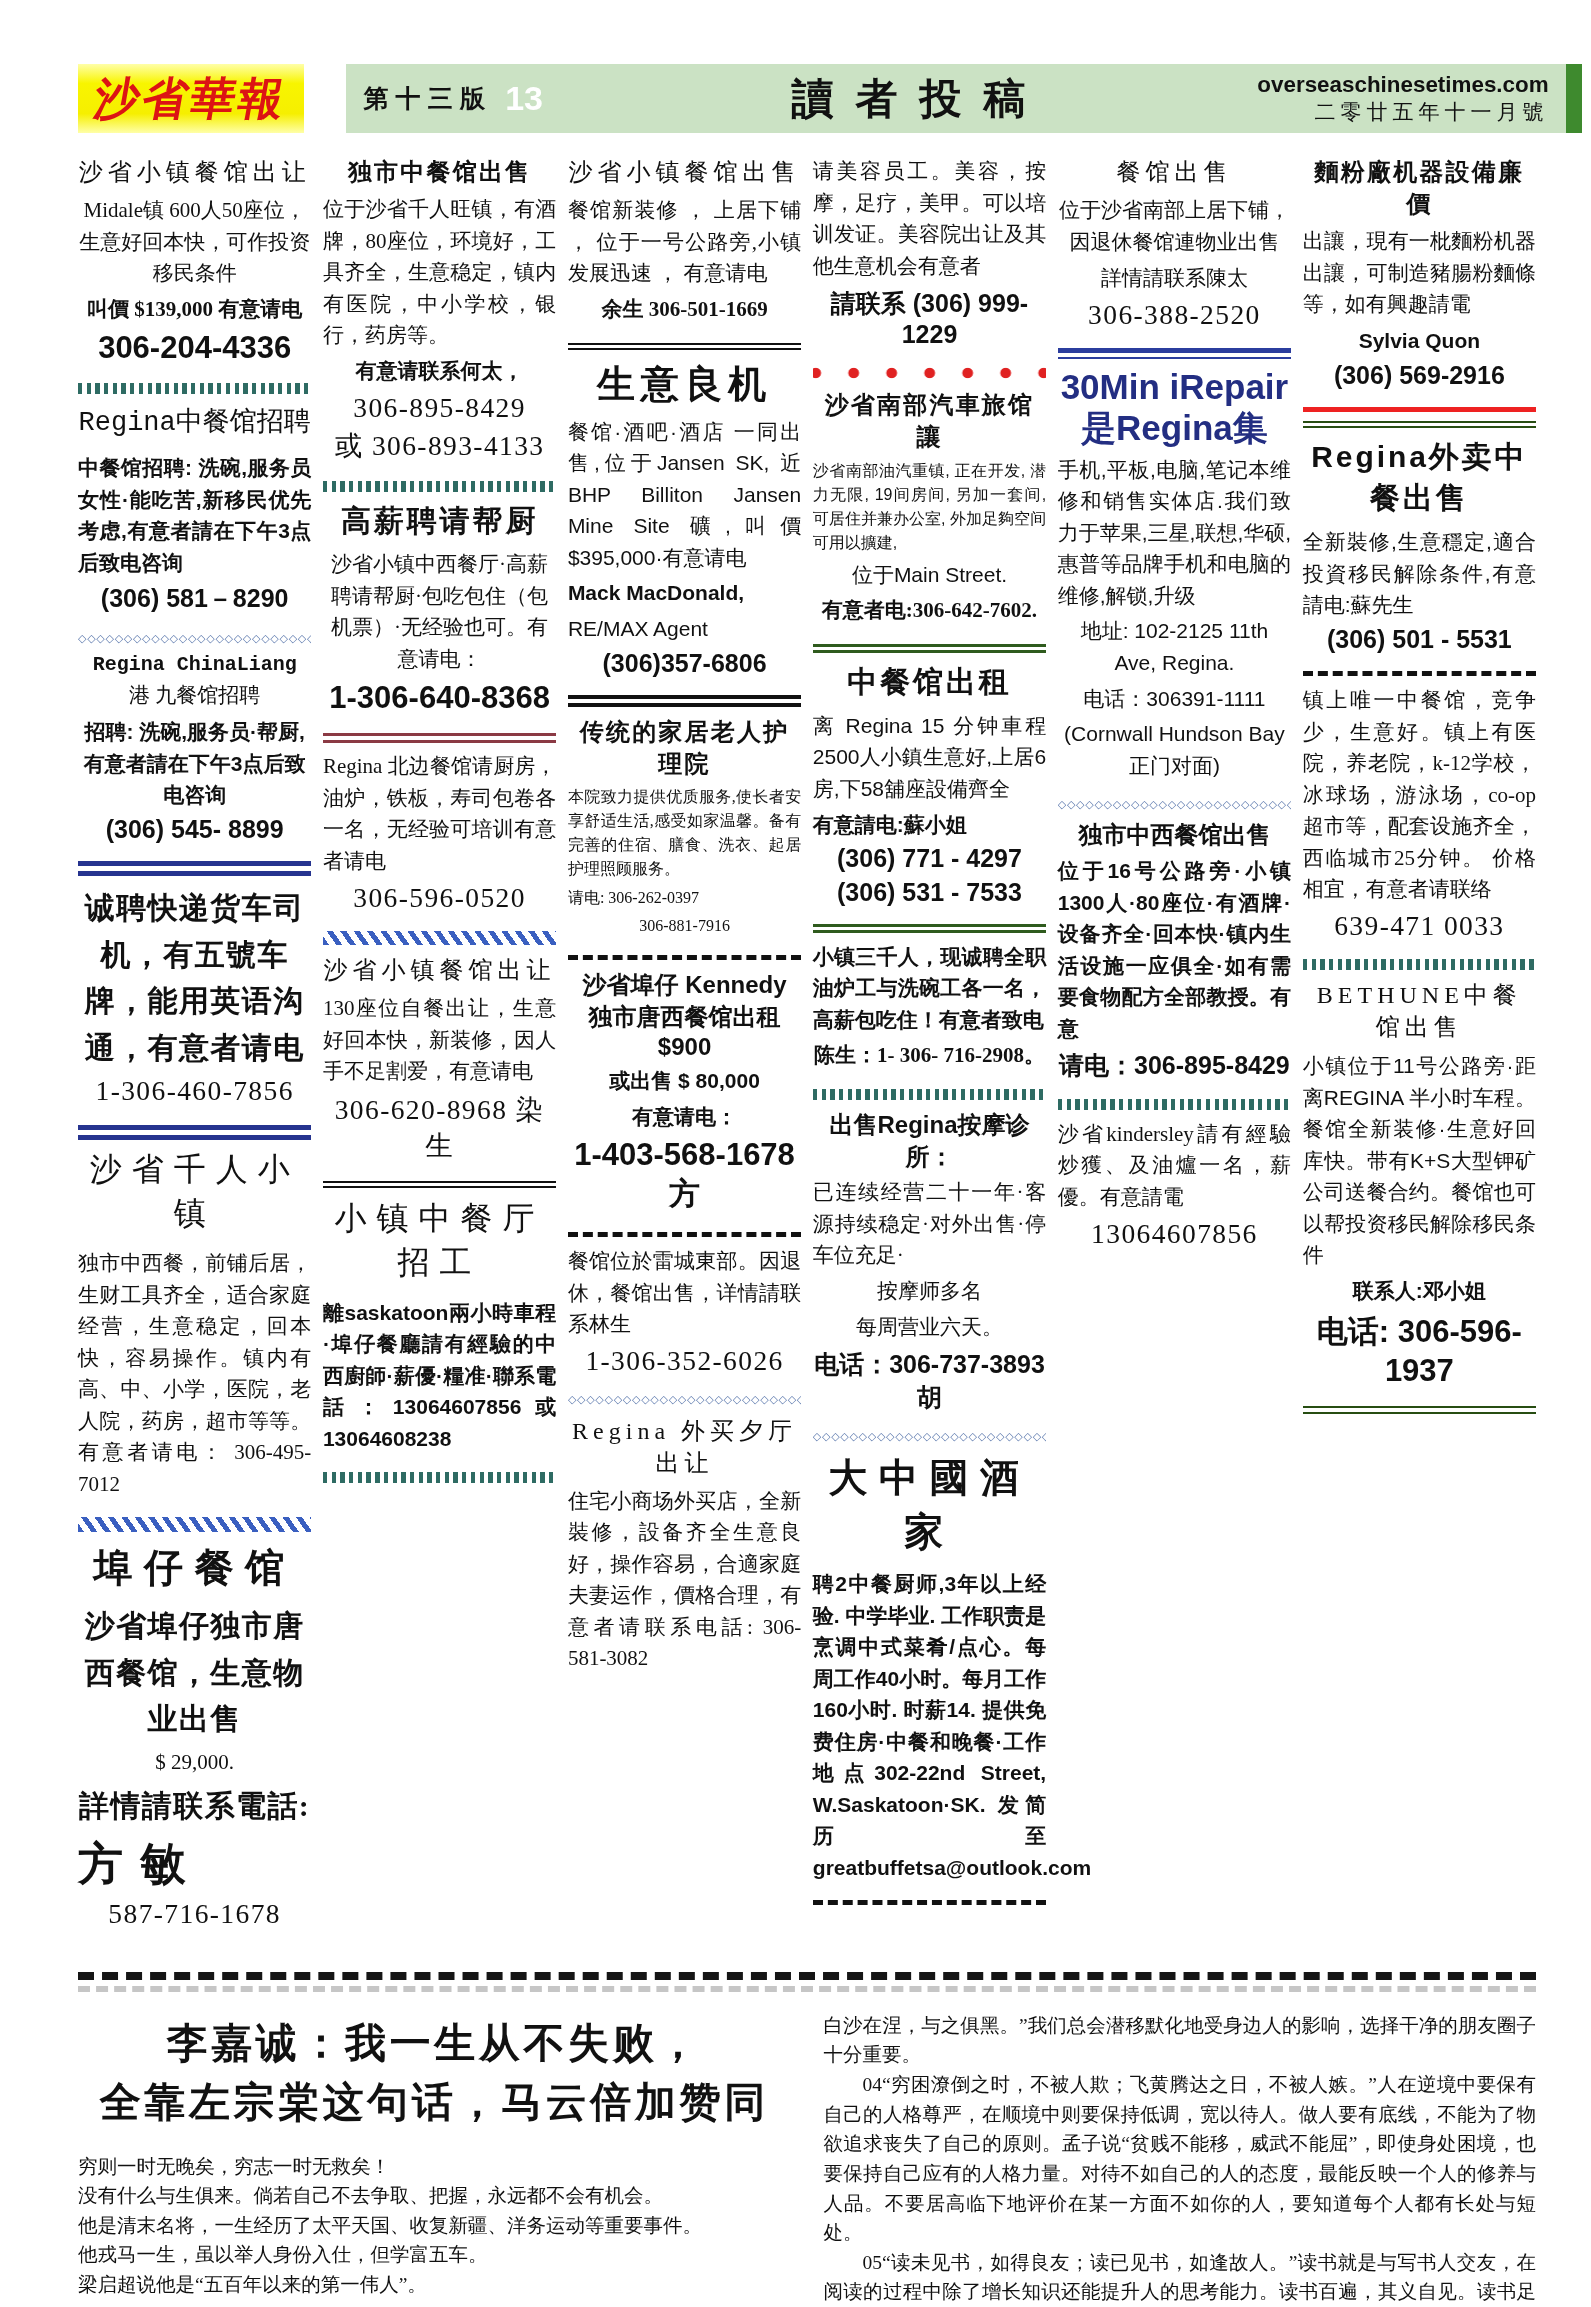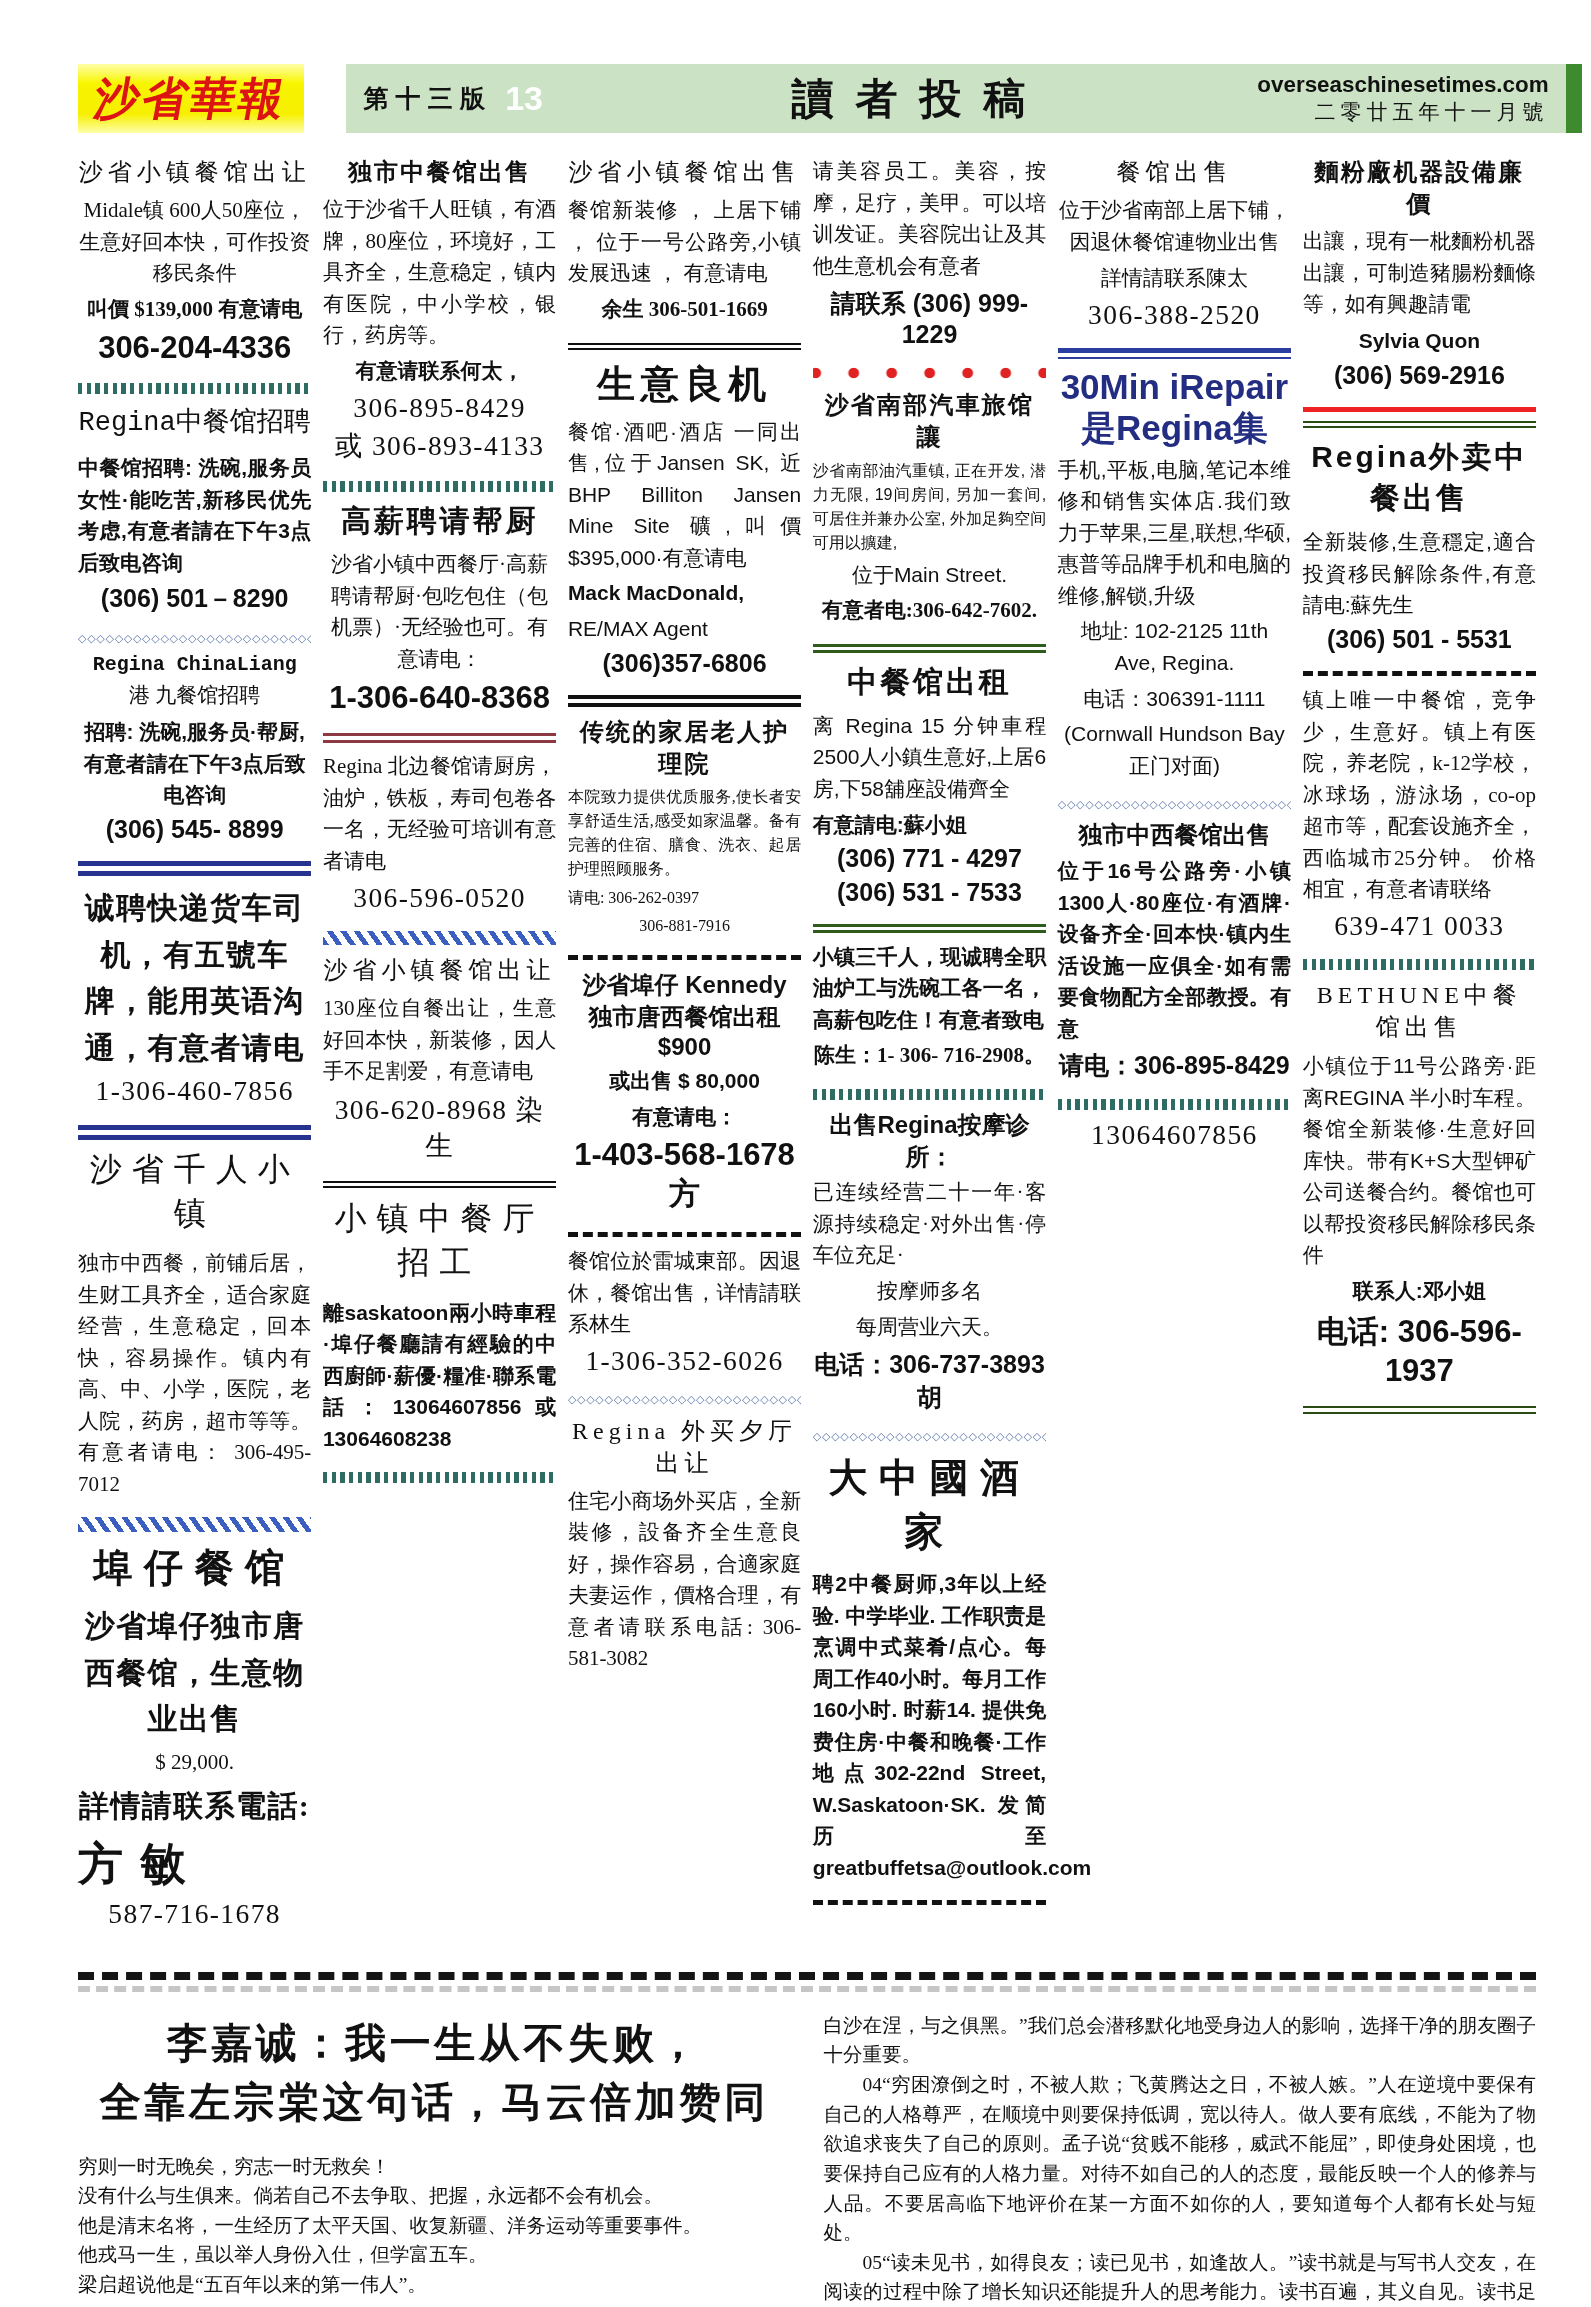--- a/index.html
+++ b/index.html
@@ -99,21 +99,21 @@
         <div class="ad">
           <div class="blk t-serif">沙省小镇餐馆出让</div>
           <div class="blk b-c">Midale镇 600人50座位，生意好回本快，可作投资移民条件</div>
           <div class="blk b-c b">叫價 $139,000 有意请电</div>
           <div class="blk ph-lg">306-204-4336</div>
         </div>
         <div class="dv dv-teal"></div>
         <div class="ad">
           <div class="blk t-mono">Regina中餐馆招聘</div>
           <div class="blk b-j sans b">中餐馆招聘: 洗碗,服务员女性·能吃苦,新移民优先考虑,有意者請在下午3点后致电咨询</div>
-          <div class="blk ph-md">(306) 501－8290</div>
+          <div class="blk ph-md">(306) 581－8290</div>
         </div>
         <div class="dv dv-wavy"></div>
         <div class="ad">
           <div class="blk t-mono-sm">Regina ChinaLiang</div>
           <div class="blk b-c">港 九餐馆招聘</div>
           <div class="blk b-c sans b">招聘: 洗碗,服务员·帮厨,有意者請在下午3点后致电咨询</div>
           <div class="blk ph-md">(306) 545- 8899</div>
         </div>
         <div class="dv dv-double-navy"></div>
         <div class="ad">
@@ -263,20 +263,21 @@
           <div class="blk b-c sans">(Cornwall Hundson Bay 正门对面)</div>
         </div>
         <div class="dv dv-wavy"></div>
         <div class="ad">
           <div class="blk t-sans-b">独市中西餐馆出售</div>
           <div class="blk b-j sans b">位于16号公路旁·小镇1300人·80座位·有酒牌·设备齐全·回本快·镇内生活设施一应俱全·如有需要食物配方全部教授。有意</div>
           <div class="blk ph-md">请电：306-895-8429</div>
         </div>
         <div class="dv dv-teal"></div>
         <div class="ad">
+          <div class="blk b-j">沙省kindersley請有經驗炒獲、及油爐一名，薪優。有意請電</div>
           <div class="blk ph-serif">13064607856</div>
         </div>
       </div>
       <div class="col">
         <div class="ad">
           <div class="blk t-serif-b">麵粉廠机器設備廉價</div>
           <div class="blk b-j">出讓，現有一枇麵粉机器出讓，可制造豬腸粉麵條等，如有興趣請電</div>
           <div class="blk b-c sans b">Sylvia Quon</div>
           <div class="blk ph-md">(306) 569-2916</div>
         </div>

